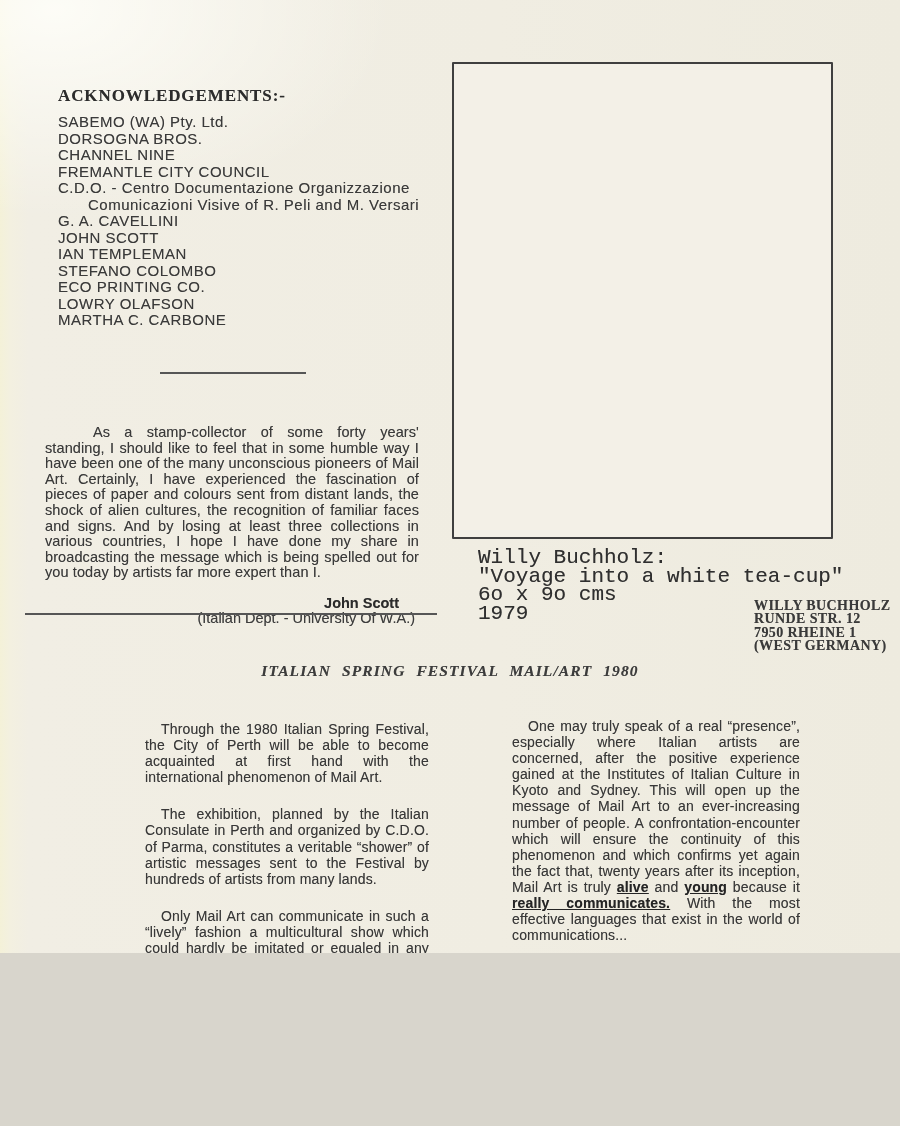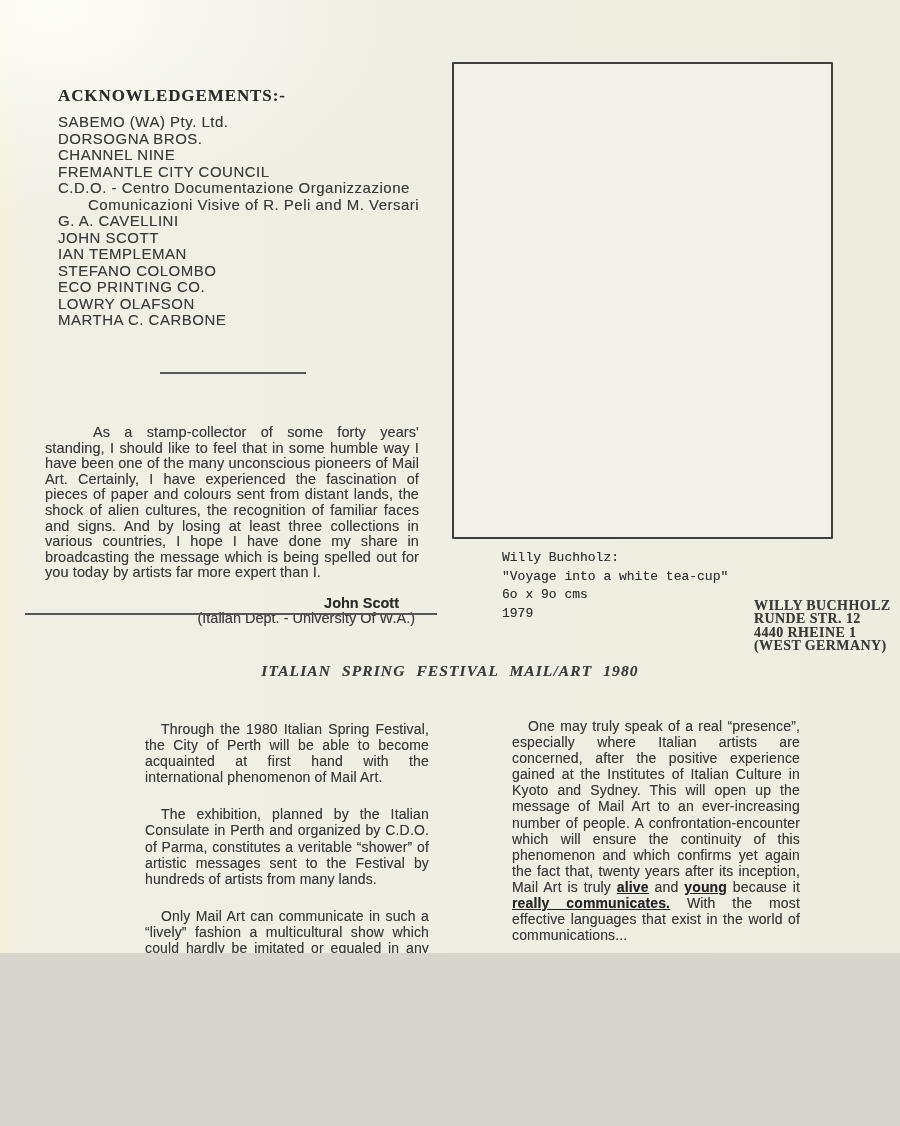--- a/index.html
+++ b/index.html
@@ -42,25 +42,24 @@
     left: 452px; top: 62px;
     width: 377px; height: 473px;
     border: 2px solid #3f3f3f;
     background: #f3f0e7;
     border-radius: 1px;
   }
   .caption {
     position: absolute;
     left: 478px; top: 549px;
     font-family: "Liberation Mono", monospace;
-    font-size: 13px;
+    font-size: 21px;
     line-height: 18.5px;
     color: #2f2f2f;
     white-space: nowrap;
-    margin-left: 24px;
   }
   .address {
     position: absolute;
     left: 754px; top: 599px;
     font-family: "Liberation Serif", serif;
     font-weight: 700;
     font-size: 14px;
     line-height: 13.4px;
     letter-spacing: 0.4px;
     color: #3a3a3a;
@@ -162,21 +161,21 @@
   <div class="caption">
     <div>Willy Buchholz:</div>
     <div>"Voyage into a white tea-cup"</div>
     <div>6o x 9o cms</div>
     <div>1979</div>
   </div>
 
   <div class="address">
     <div>WILLY BUCHHOLZ</div>
     <div>RUNDE STR. 12</div>
-    <div>4440 RHEINE 1</div>
+    <div>7950 RHEINE 1</div>
     <div>(WEST GERMANY)</div>
   </div>
 
   <div class="divider d1"></div>
 
   <div class="scott">
     <p class="scott-body">As a stamp-collector of some forty years' standing, I should like to feel that in some humble way I have been one of the many unconscious pioneers of Mail Art.  Certainly, I have experienced the fascination of pieces of paper and colours sent from distant lands, the shock of alien cultures, the recognition of familiar faces and signs.  And by losing at least three collections in various countries, I hope I have done my share in broadcasting the message which is being spelled out for you today by artists far more expert than I.</p>
     <div class="scott-sig">John Scott</div>
     <div class="scott-aff">(Italian Dept. - University Of W.A.)</div>
   </div>

